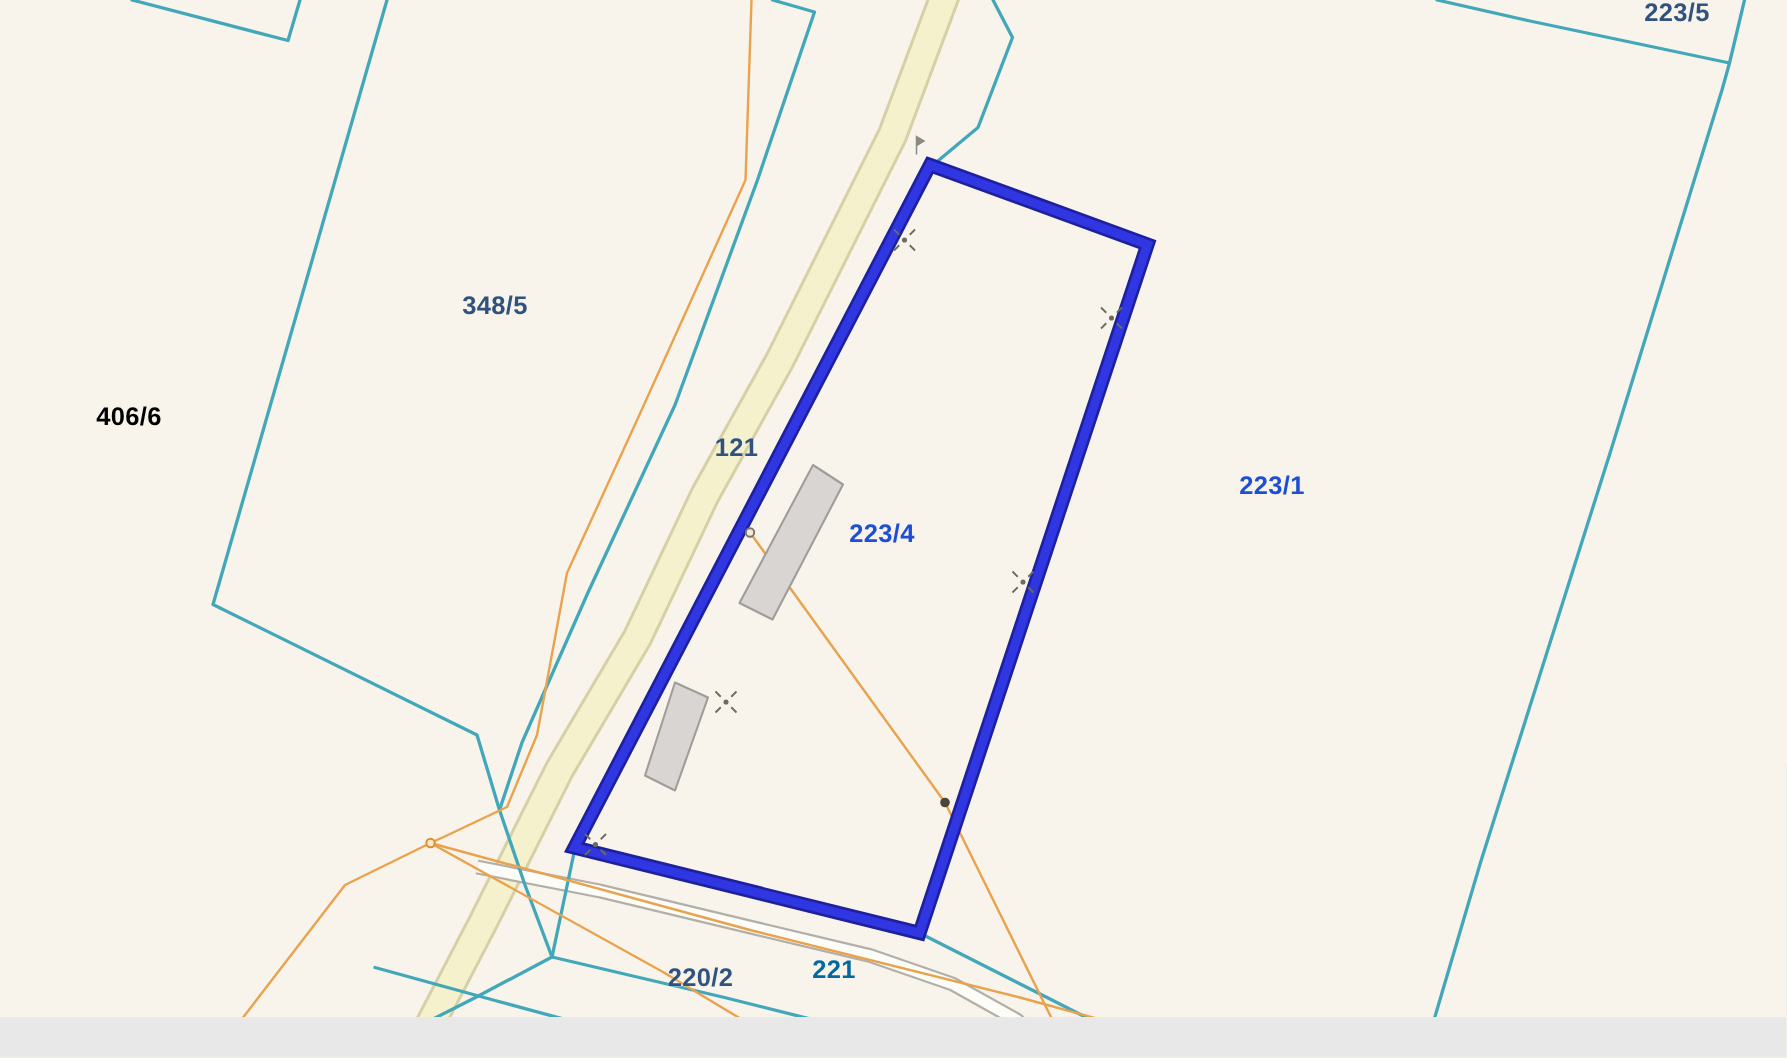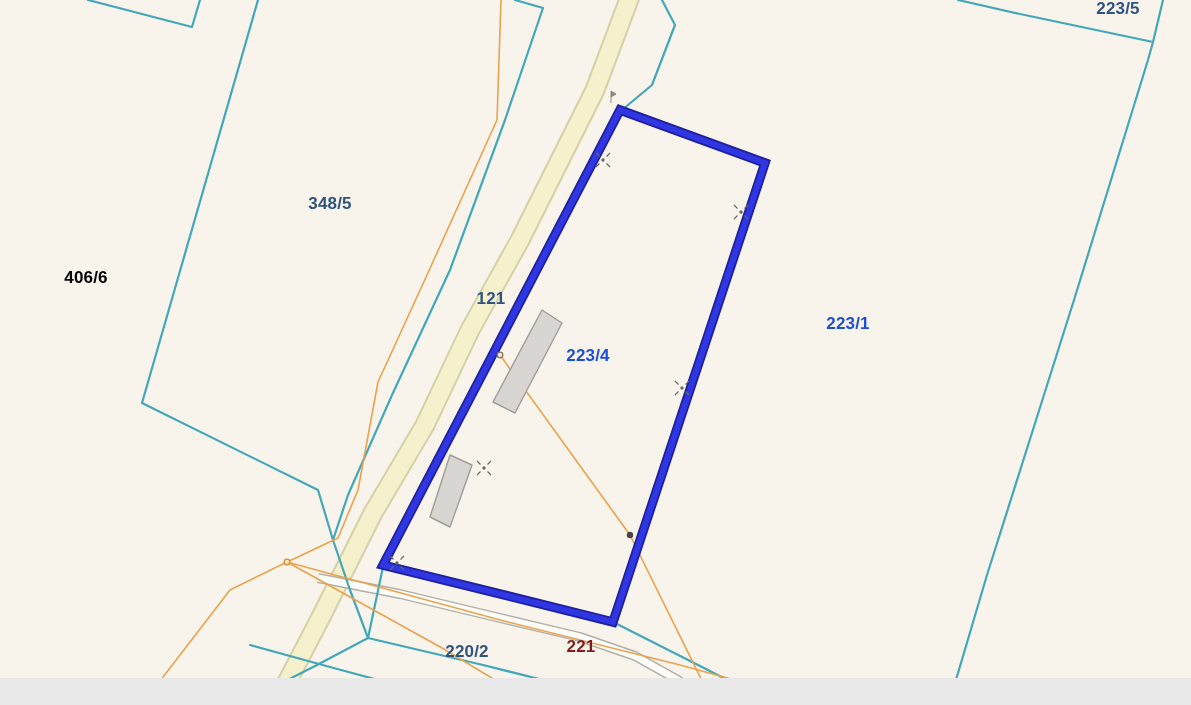--- a/index.html
+++ b/index.html
@@ -110,15 +110,15 @@
     </g>
   </svg>
 
   <div class="plabel" style="left: 1118px; top: 9px; color: rgb(48, 82, 126);">223/5</div>
   <div class="plabel" style="left: 330px; top: 204px; color: rgb(48, 82, 126);">348/5</div>
   <div class="plabel" style="left: 86px; top: 278px; color: #000000;">406/6</div>
   <div class="plabel" style="left: 464px; top: 299px; color: rgb(48, 82, 126); margin-left: 27px;">121</div>
   <div class="plabel" style="left: 588px; top: 356px; color: #1d4ed8;">223/4</div>
   <div class="plabel" style="left: 848px; top: 324px; color: #1d4ed8;">223/1</div>
   <div class="plabel" style="left: 467px; top: 652px; color: rgb(48, 82, 126);">220/2</div>
-  <div class="plabel" style="left: 581px; top: 647px; color: #7f1d1d;">221</div>
+  <div class="plabel" style="left: 556px; top: 647px; color: #0369a1;">221</div>
 
 </div>
 
 </body></html>

